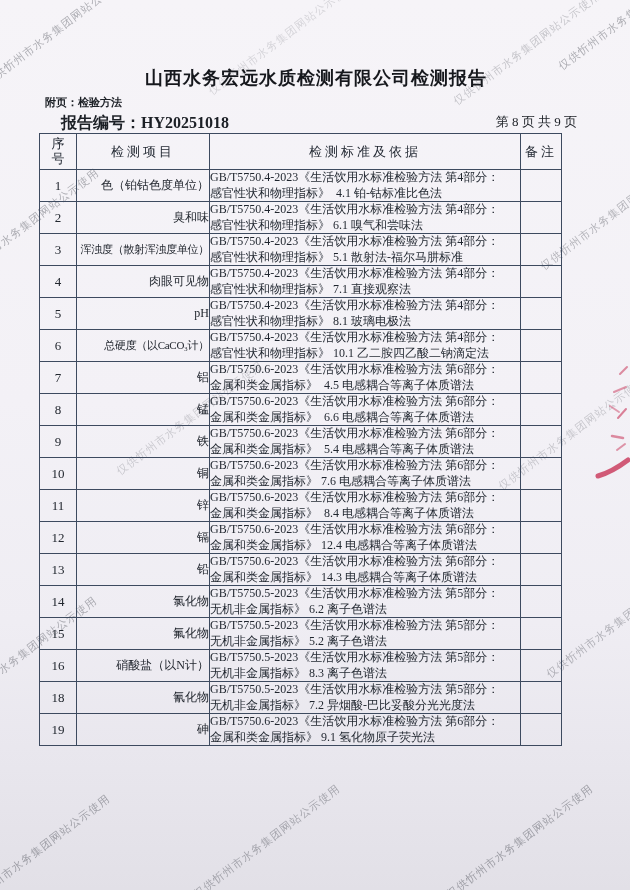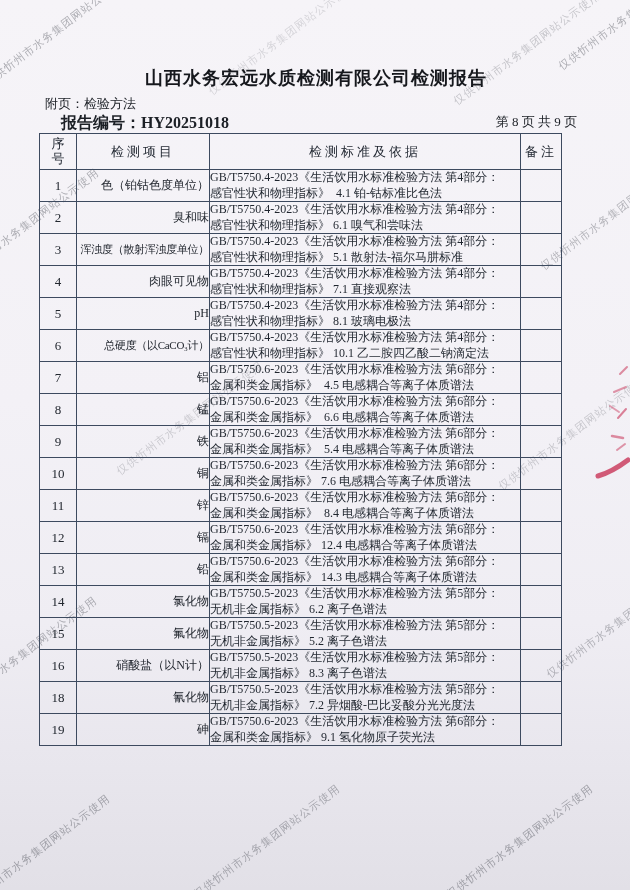--- a/index.html
+++ b/index.html
@@ -5,21 +5,21 @@
   html,body { margin:0; padding:0; background:#cfcdd4; }
   .page {
     position:relative; width:630px; height:890px; overflow:hidden;
     background:linear-gradient(180deg,#f6f4f8 0%,#f3f1f6 45%,#efedf3 70%,#e9e7ee 84%,#e2e0e7 100%);
     font-family:"Liberation Serif","DejaVu Serif",serif; color:#232830;
   }
   .title {
     position:absolute; left:55px; top:66px; width:522px; text-align:center;
     font-size:18px; font-weight:bold; letter-spacing:1px; color:#16181d;
   }
-  .attach { position:absolute; left:45px; top:95px; font-size:13px; font-weight:normal; color:#1c2026; }
+  .attach { position:absolute; left:45px; top:95px; font-size:11px; font-weight:bold; color:#1c2026; }
   .meta { position:absolute; left:55px; top:113px; width:522px; display:flex; justify-content:space-between; }
   .meta .rno { font-size:16px; font-weight:600; margin-left:6px; color:#1c2026; }
   .meta .pg  { font-size:13px; color:#1c2026; }
 
   table.rep { position:absolute; left:39px; top:133px; width:522px; border-collapse:collapse; table-layout:fixed; }
   .rep td, .rep th { border:1px solid #3d4a5f; padding:0; vertical-align:middle; }
   .head-row th { height:35px; font-size:13px; font-weight:normal; letter-spacing:3px; color:#252b35; text-align:center; }
   .head-row th.c-no { letter-spacing:0; }
   .xh { display:inline-block; width:15px; line-height:15px; font-size:13px; }
   .data-row td { height:31px; }

